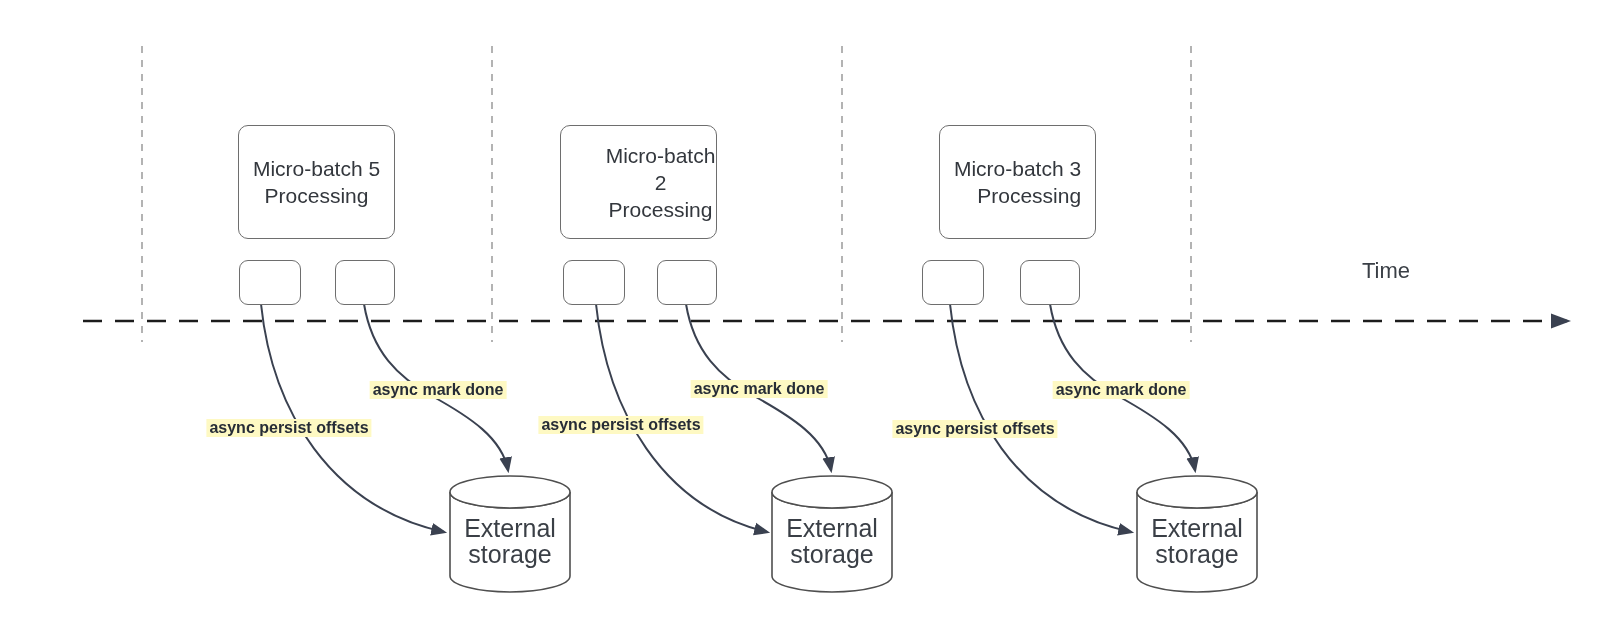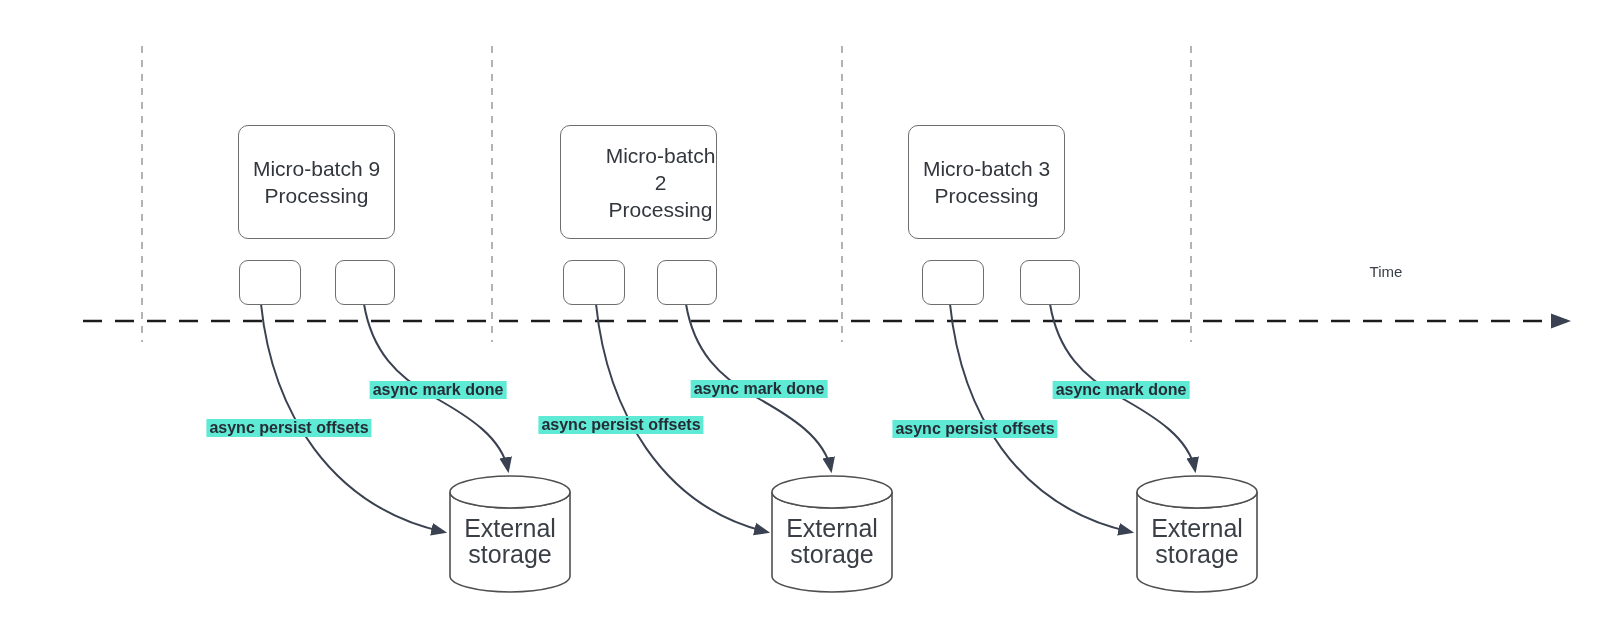--- a/index.html
+++ b/index.html
@@ -13,30 +13,30 @@
     border:1.5px solid #6e6e6e;border-radius:10px;background:#ffffff;
     display:flex;align-items:center;justify-content:center;text-align:center;
     font-size:21px;line-height:27px;color:#33373d;
   }
   .smallbox{
     position:absolute;top:260px;width:62px;height:45px;box-sizing:border-box;
     border:1.5px solid #6e6e6e;border-radius:9px;background:#ffffff;
   }
   .arrowlbl{
     position:absolute;transform:translate(-50%,-50%);
-    font-size:16px;font-weight:700;color:#262c36;background:#5eead4;
+    font-size:16px;font-weight:700;color:#262c36;background:#fef9c3;
     padding:0 3px;white-space:nowrap;
   }
   .storagelbl{
     position:absolute;transform:translate(-50%,-50%);
     font-size:25px;line-height:26px;color:#3a3f46;text-align:center;white-space:nowrap;
   }
   .timelbl{
     position:absolute;transform:translate(-50%,-50%);
-    font-size:15px;color:#3a3f46;white-space:nowrap;
+    font-size:22px;color:#3a3f46;white-space:nowrap;
   }
 </style>
 </head>
 <body>
 
 <div class="canvas">
 
   <svg class="layer" viewBox="0 0 1600 642">
     <defs>
       <marker id="arrowDark" viewBox="0 0 10 10" refX="8" refY="5" markerWidth="8" markerHeight="8" orient="auto-start-reverse">
@@ -73,21 +73,21 @@
     <path d="M 596,304 C 607,410 662,507 767,532" stroke="#3a4150" stroke-width="2" fill="none" marker-end="url(#arrowDark)"></path>
     <path d="M 686,304 C 694,352 720,377 754,396 C 792,417 825,438 831,470" stroke="#3a4150" stroke-width="2" fill="none" marker-end="url(#arrowDark)"></path>
 
     <path d="M 950,304 C 961,410 1016,507 1131,532" stroke="#3a4150" stroke-width="2" fill="none" marker-end="url(#arrowDark)"></path>
     <path d="M 1050,304 C 1058,352 1084,377 1118,396 C 1156,417 1189,438 1195,470" stroke="#3a4150" stroke-width="2" fill="none" marker-end="url(#arrowDark)"></path>
   </svg>
 
   <div>
     <div class="bigbox" style="left:238px;">
       <div>
-        <div>Micro-batch 9</div>
+        <div>Micro-batch 5</div>
         <div>Processing</div>
       </div>
     </div>
     <div class="smallbox" style="left:239px;"></div>
     <div class="smallbox" style="left:335px;width:60px;"></div>
     <div class="arrowlbl" style="left:289px;top:428px;">async persist offsets</div>
     <div class="arrowlbl" style="left:438px;top:390px;">async mark done</div>
     <div class="storagelbl" style="left:510px;top:541px;">
       <div>External</div>
       <div>storage</div>
@@ -105,21 +105,21 @@
     <div class="smallbox" style="left:657px;width:60px;"></div>
     <div class="arrowlbl" style="left:621px;top:425px;">async persist offsets</div>
     <div class="arrowlbl" style="left:759px;top:389px;">async mark done</div>
     <div class="storagelbl" style="left:832px;top:541px;">
       <div>External</div>
       <div>storage</div>
     </div>
   </div>
 
   <div>
-    <div class="bigbox" style="left:908px;">
+    <div class="bigbox" style="left:939px;text-align:right;">
       <div>
         <div>Micro-batch 3</div>
         <div>Processing</div>
       </div>
     </div>
     <div class="smallbox" style="left:922px;"></div>
     <div class="smallbox" style="left:1020px;width:60px;"></div>
     <div class="arrowlbl" style="left:975px;top:429px;">async persist offsets</div>
     <div class="arrowlbl" style="left:1121px;top:390px;">async mark done</div>
     <div class="storagelbl" style="left:1197px;top:541px;">

